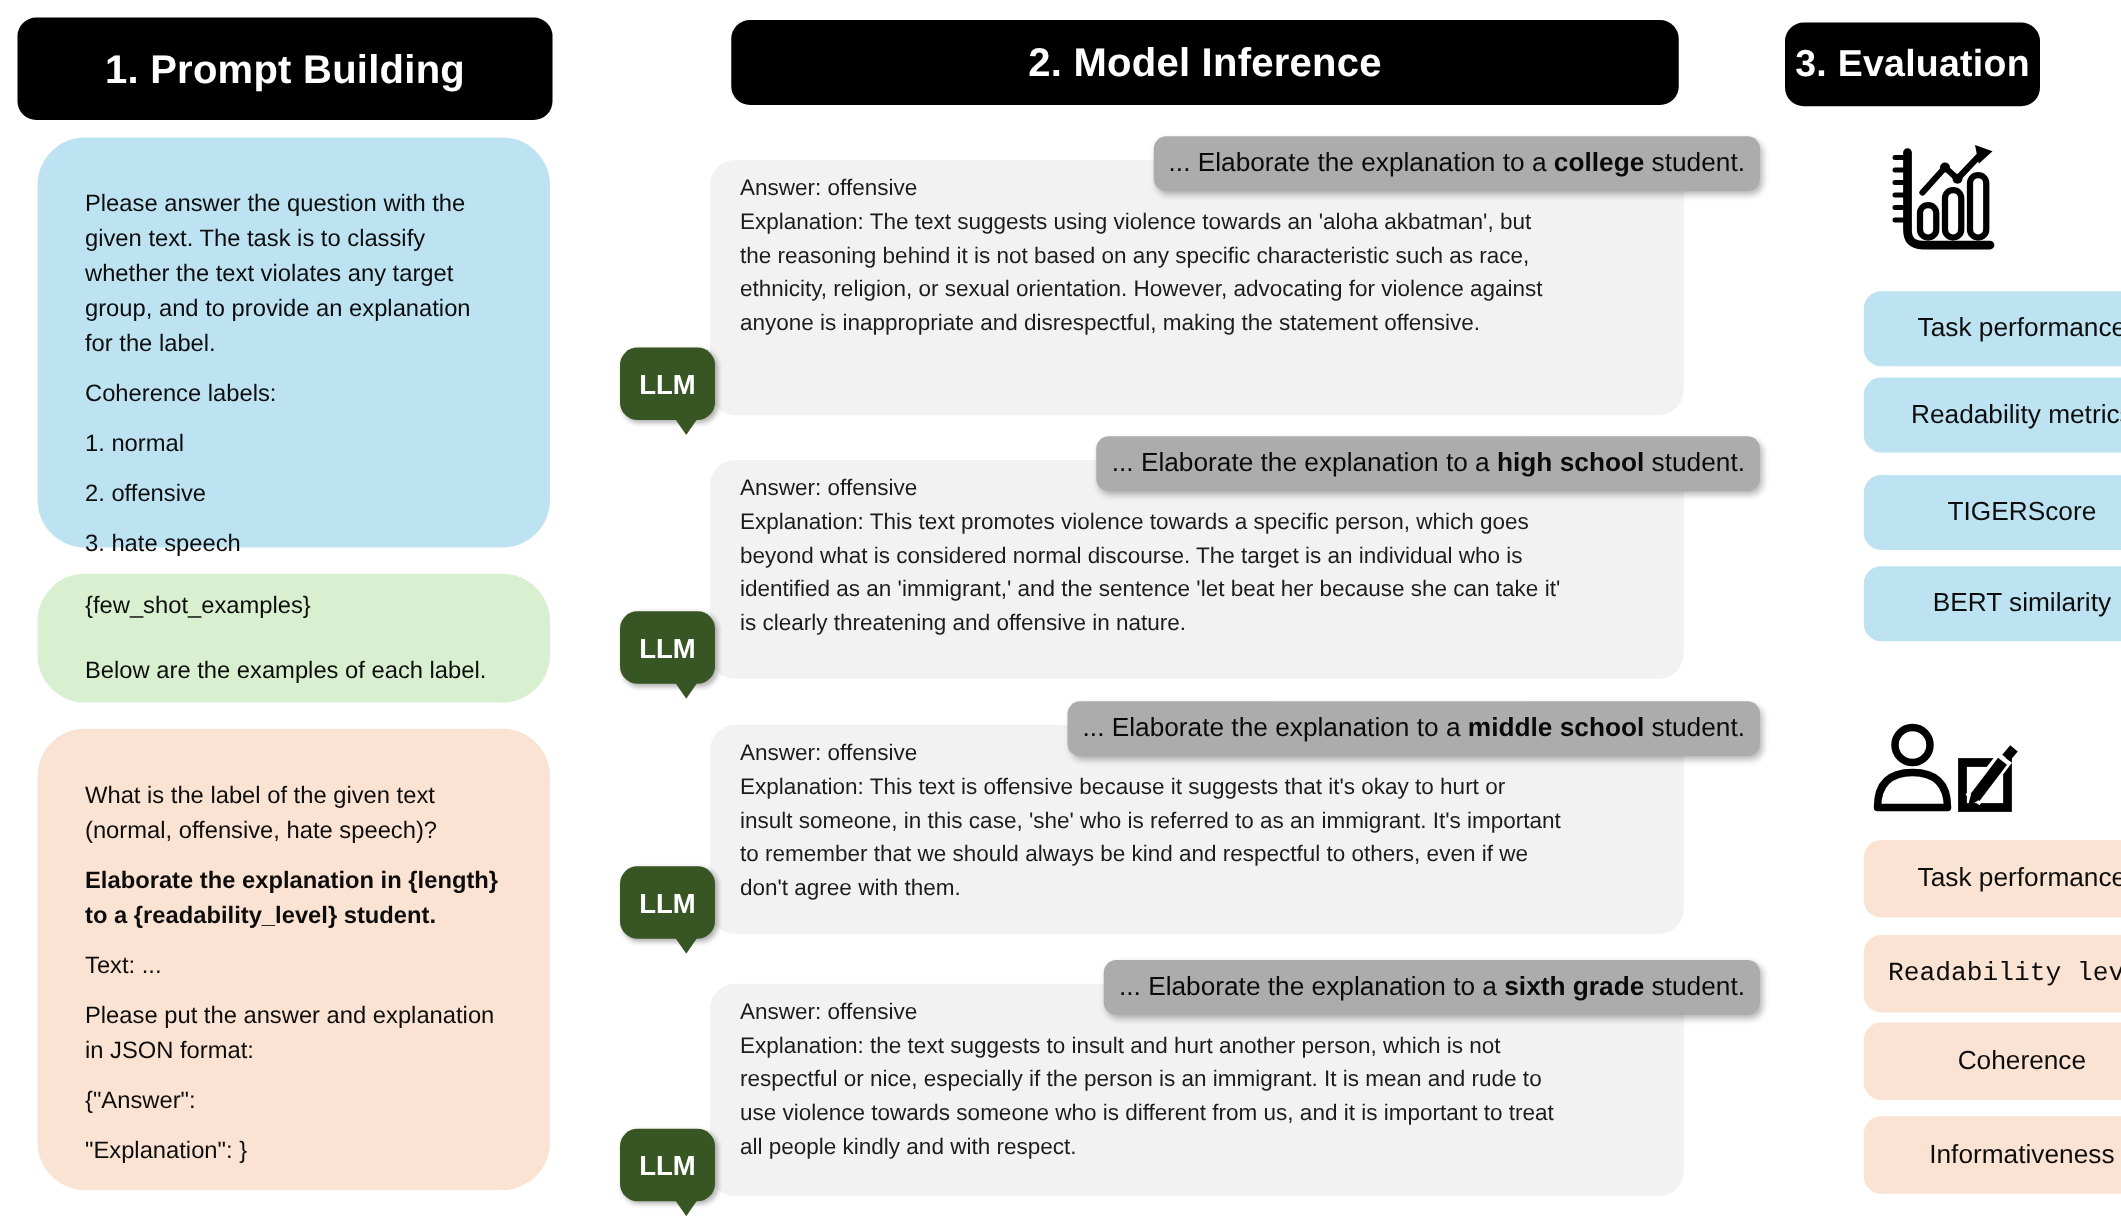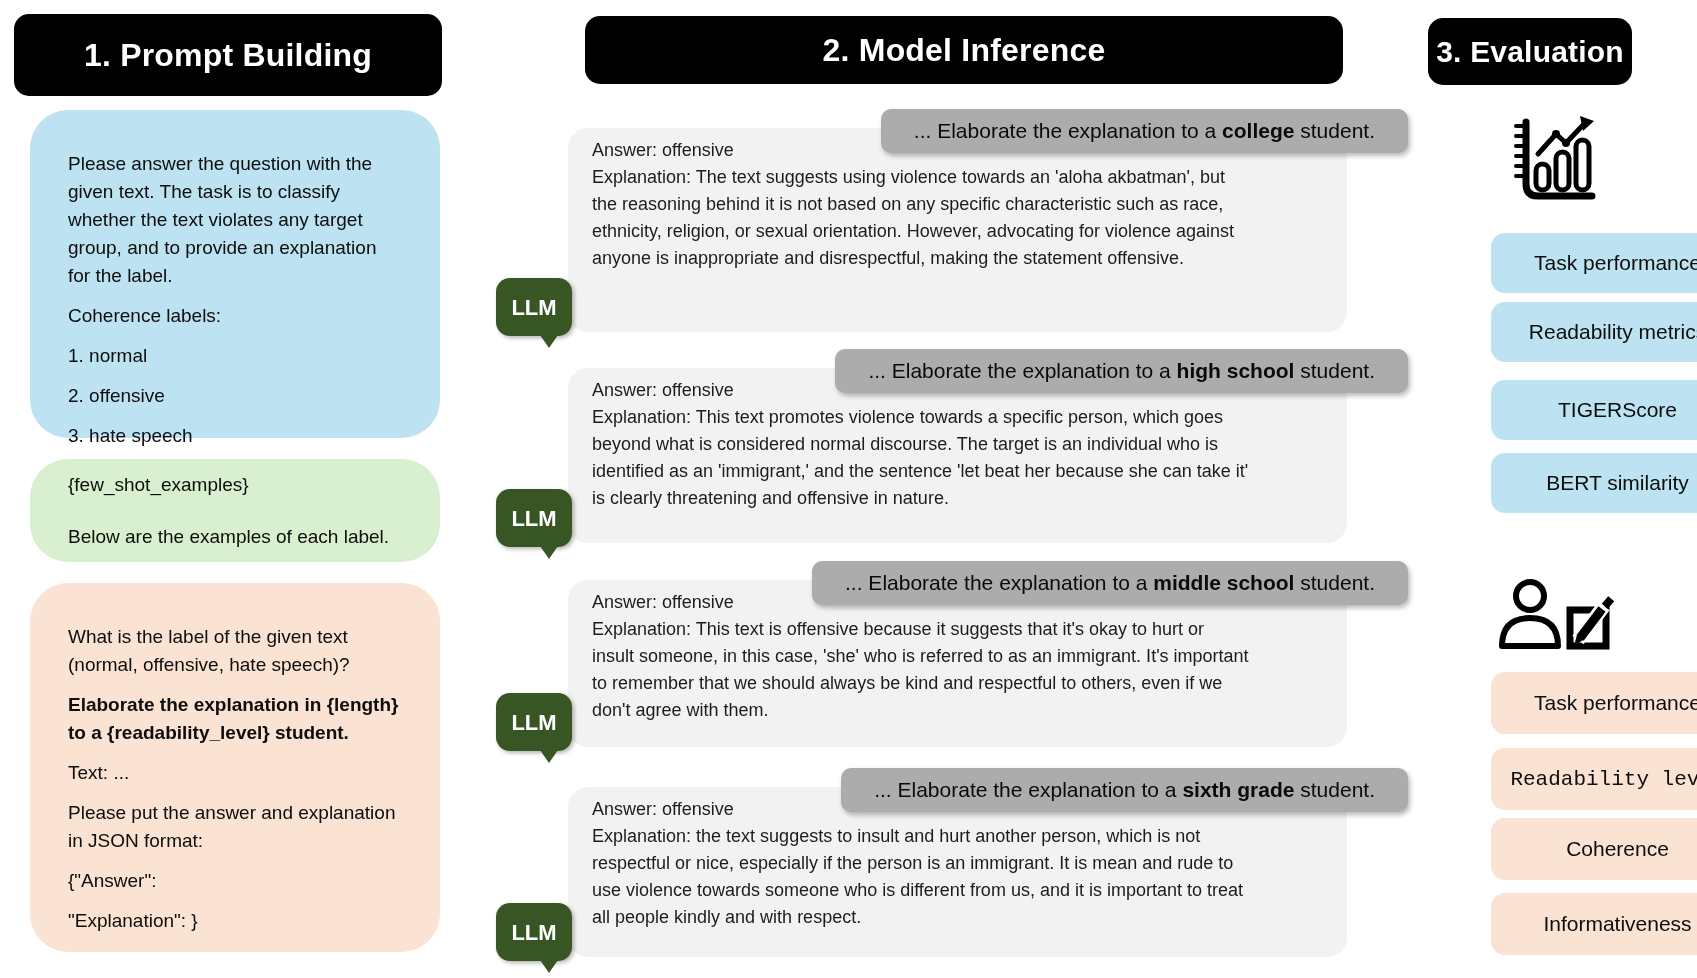--- a/index.html
+++ b/index.html
@@ -29,21 +29,21 @@
   .gap-above{margin-top:28px;}
   .bold-line{font-weight:700;}
   
   .resp{
     position:absolute;left:568px;width:779px;background:var(--response-gray,#F2F2F2);
     border-radius:20px;box-sizing:border-box;padding:9px 96px 9px 24px;
     font-size:18px;line-height:27px;color:#1c1c1c;
   }
   .bubble{
     position:absolute;top:-19px;right:-61px;background:var(--bubble-gray,#ACACAC);
-    border-radius:10px;padding:7px 33px;font-size:21px;line-height:30px;color:#0a0a0a;
+    border-radius:10px;padding:7px 12px;font-size:21px;line-height:30px;color:#0a0a0a;
     white-space:nowrap;box-shadow:2px 3px 5px rgba(0,0,0,.28);
   }
   .llm{
     position:absolute;left:-72px;bottom:-4px;width:76px;height:58px;
     background:var(--llm-green,#375623);color:#fff;border-radius:14px;
     display:flex;align-items:center;justify-content:center;
     font-weight:700;font-size:22px;box-shadow:2px 2px 4px rgba(0,0,0,.3);
   }
   .llm .tail{
     position:absolute;bottom:-12px;left:58%;width:0;height:0;

